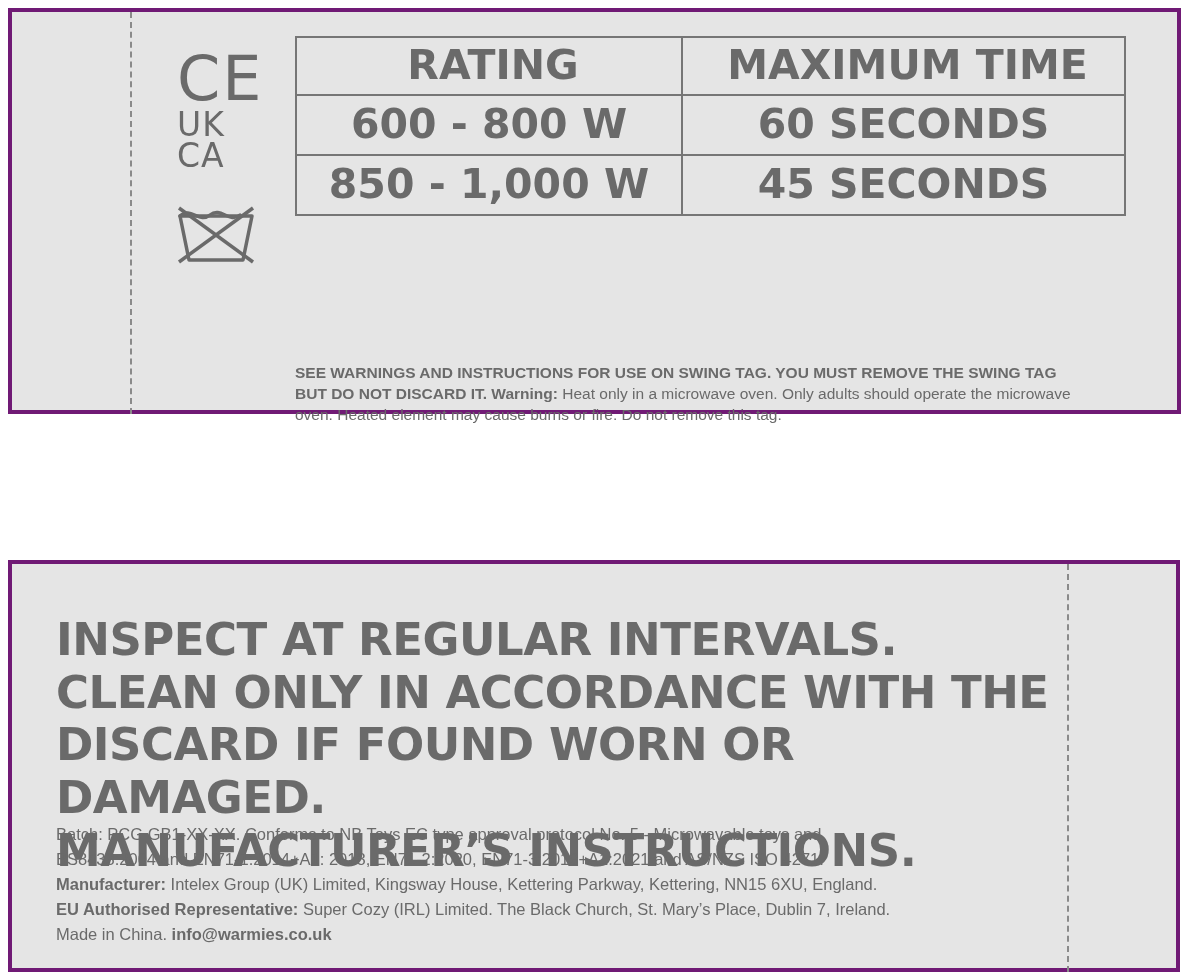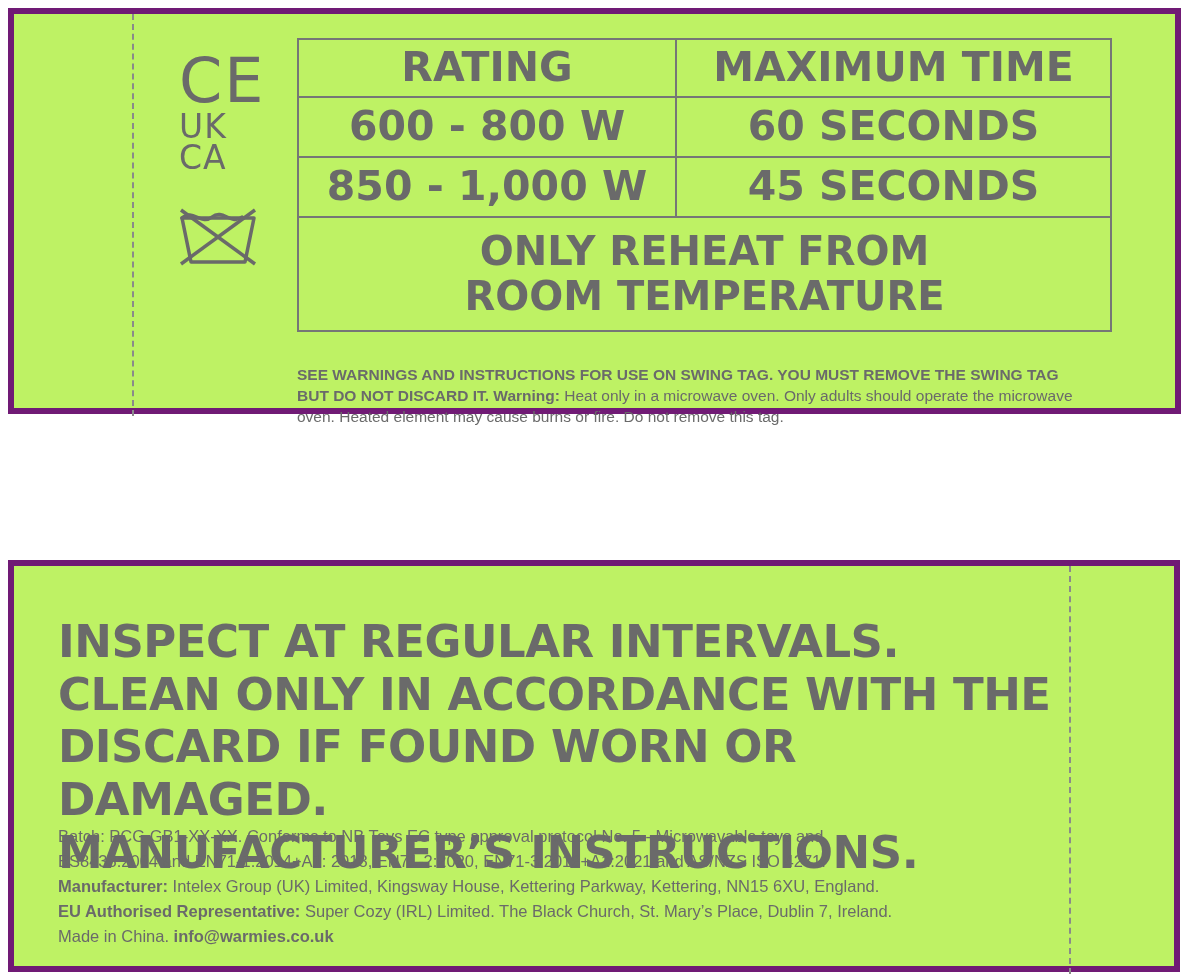--- a/index.html
+++ b/index.html
@@ -13,22 +13,22 @@
     font-family: "Liberation Sans", sans-serif;
     color: #6a6a6a;
     position: relative;
     overflow: hidden;
   }
 
   
   .panel {
     position: absolute;
     box-sizing: border-box;
-    border: 6px solid #701a75;
-    background: #bef264;
+    border: 4px solid #701a75;
+    background: #e5e5e5;
   }
   #panel-top {
     left: 8px;
     top: 8px;
     width: 1173px;
     height: 406px;
   }
   #panel-bottom {
     left: 8px;
     top: 560px;
@@ -92,21 +92,21 @@
   }
   .rating-table td {
     border: 2px solid #767676;
     text-align: center;
     color: #6a6a6a;
     font-family: "DejaVu Sans", sans-serif;
     font-weight: 700;
     padding: 2px 4px;
     line-height: 1.05;
   }
-  .rating-table .head td { font-size: 41px; height: 52px; }
+  .rating-table .head td { font-size: 41px; height: 52px; padding-left: 12px; }
   .rating-table .row td  { font-size: 41px; height: 54px; border-radius: 15px; }
   .rating-table .note td { font-size: 40px; height: 108px; line-height: 1.12; }
   .col-a { width: 368px; }
   .col-b { width: 425px; }
 
   
   .warning {
     position: absolute;
     left: 283px;
     top: 334px;
@@ -173,26 +173,20 @@
         <td class="col-b">MAXIMUM TIME</td>
       </tr>
       <tr class="row">
         <td>600 - 800 W</td>
         <td>60 SECONDS</td>
       </tr>
       <tr class="row">
         <td>850 - 1,000 W</td>
         <td>45 SECONDS</td>
       </tr>
-      <tr class="note">
-        <td colspan="2">
-          <div>ONLY REHEAT FROM</div>
-          <div>ROOM TEMPERATURE</div>
-        </td>
-      </tr>
     </tbody>
   </table>
 
   <p class="warning"><span class="caps">SEE WARNINGS AND INSTRUCTIONS FOR USE ON SWING TAG. YOU MUST REMOVE THE SWING TAG BUT DO NOT DISCARD IT. </span><b>Warning:</b><span> Heat only in a microwave oven. Only adults should operate the microwave oven. Heated element may cause burns or fire. Do not remove this tag.</span></p>
 
 </div>
 
 <div class="panel" id="panel-bottom">
 
   <div class="fold-line" id="fold-bottom"></div>

